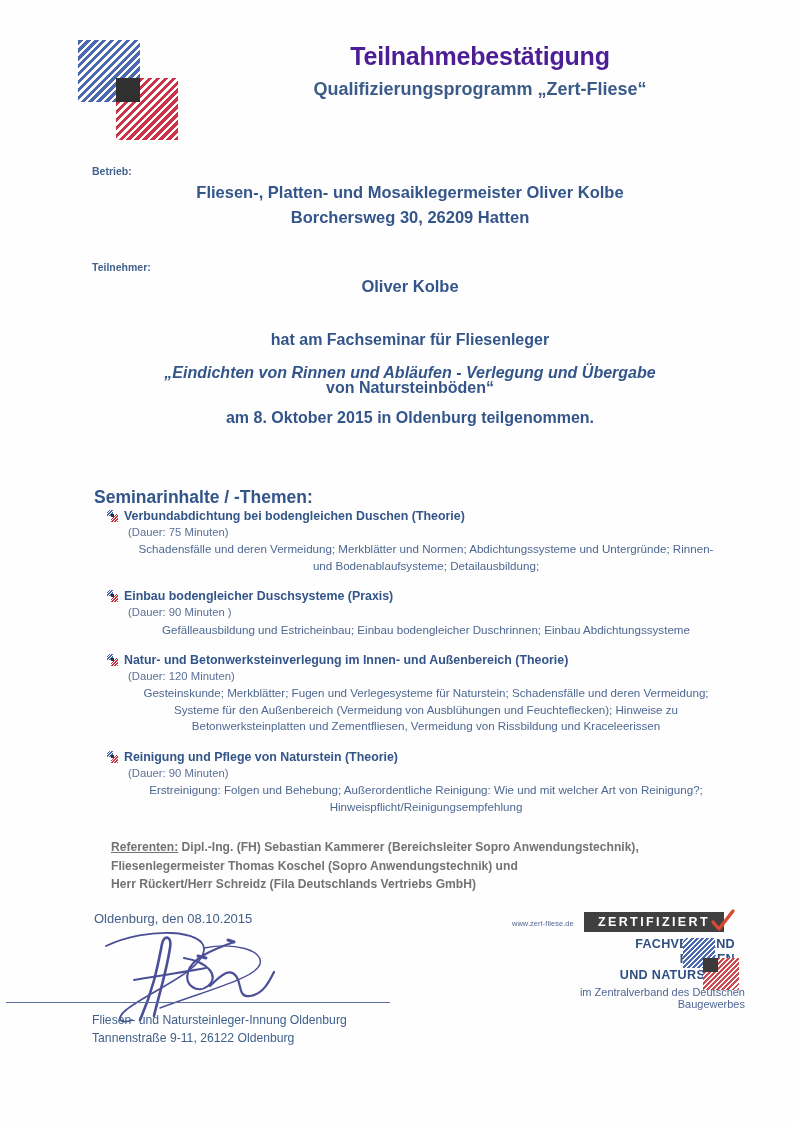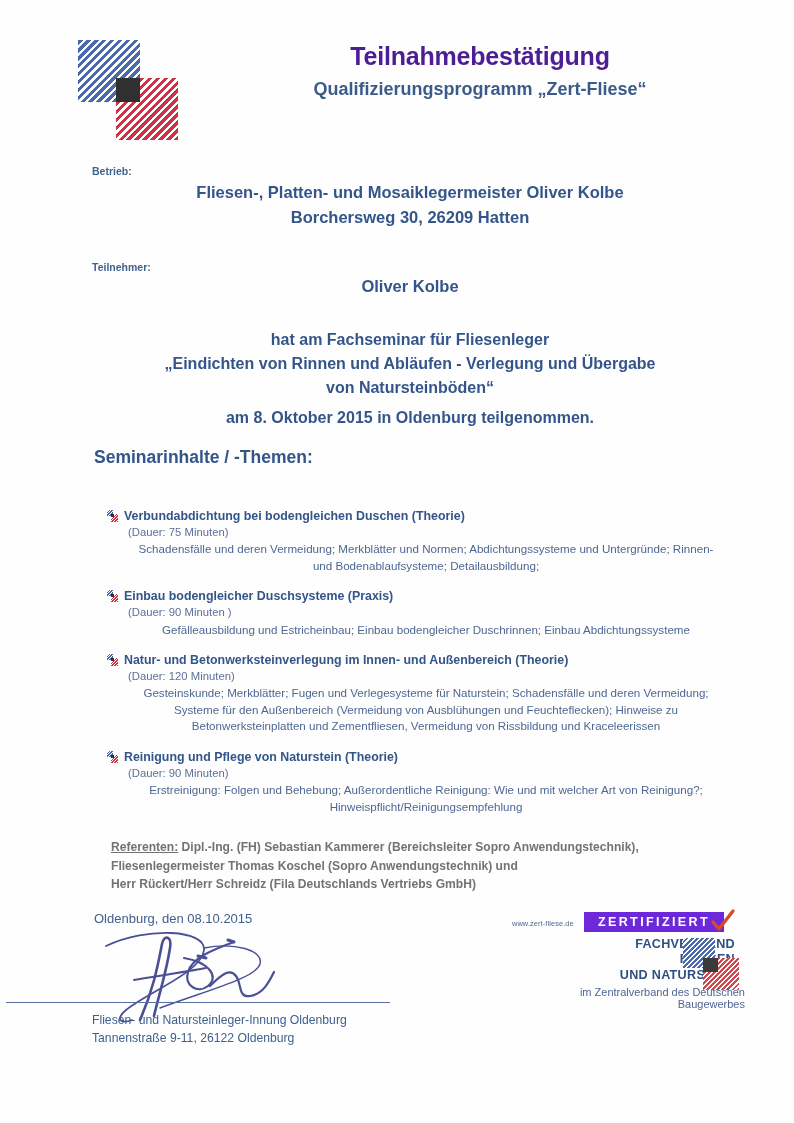--- a/index.html
+++ b/index.html
@@ -97,28 +97,28 @@
     color: #33558a;
   }
   .lbl-betrieb { left: 92px; top: 165px; }
   .lbl-teilnehmer { left: 92px; top: 261px; }
 
   .company-1 { top: 183px; font-size: 16.5px; }
   .company-2 { top: 208px; font-size: 16.5px; }
   .participant { top: 277px; font-size: 16.5px; }
 
   .stmt-1 { top: 331px; font-size: 16px; }
-  .stmt-2 { top: 355px; font-size: 16px; }
+  .stmt-2 { top: 364px; font-size: 16px; font-style: italic; }
   .stmt-3 { top: 379px; font-size: 16px; }
   .stmt-4 { top: 409px; font-size: 16px; }
 
   
   .section-title {
     position: absolute;
-    left: 94px; top: 447px;
+    left: 94px; top: 487px;
     font-size: 17.5px;
     font-weight: bold;
     color: #33558a;
   }
 
   .topics {
     position: absolute;
     left: 104px; top: 508px;
     width: 620px;
   }
@@ -227,21 +227,21 @@
     position: absolute;
     left: 7px; top: 7px;
     font-size: 7.4px;
     color: #4f6693;
     letter-spacing: 0.1px;
   }
   .seal-banner {
     position: absolute;
     left: 79px; top: 0px;
     width: 140px; height: 20px;
-    background: #6d28d9;
+    background: #404040;
     color: #ffffff;
     font-size: 12.5px;
     font-weight: bold;
     letter-spacing: 2.4px;
     text-align: center;
     line-height: 20px;
   }
   .seal-check {
     position: absolute;
     left: 205px; top: -4px;

